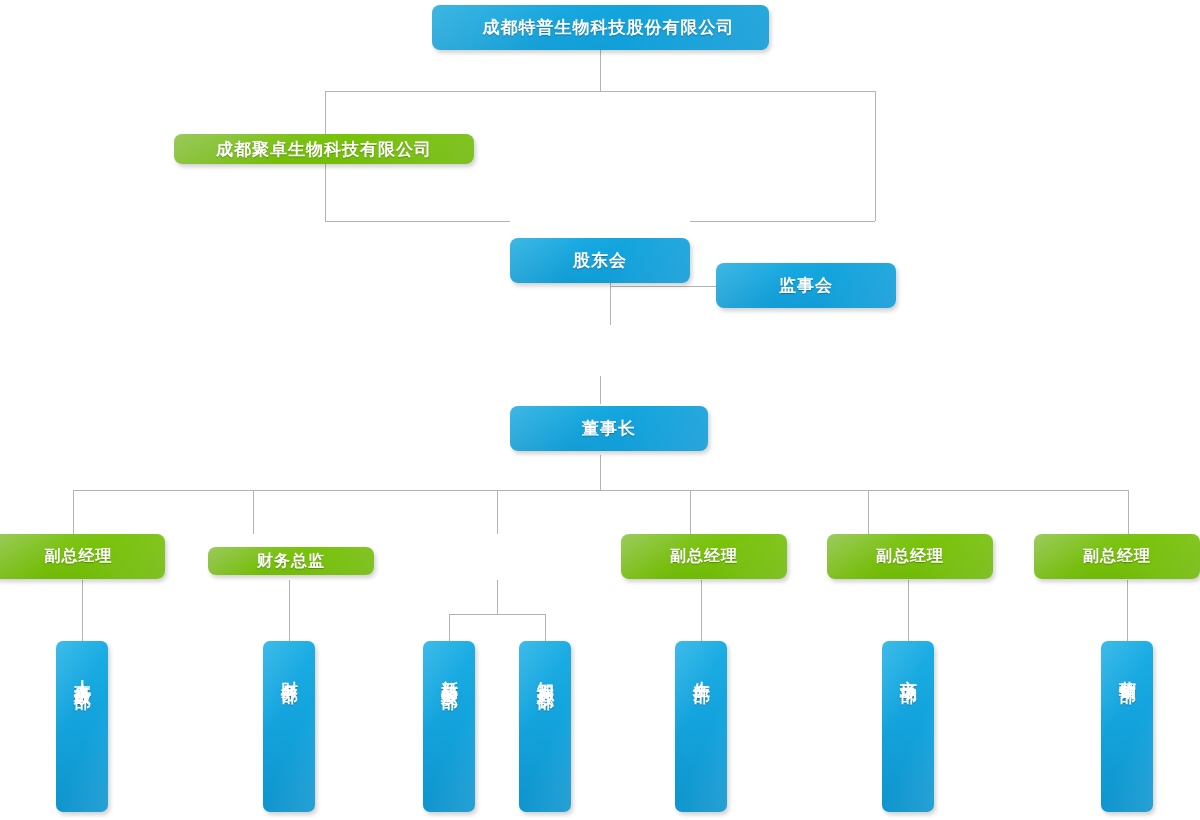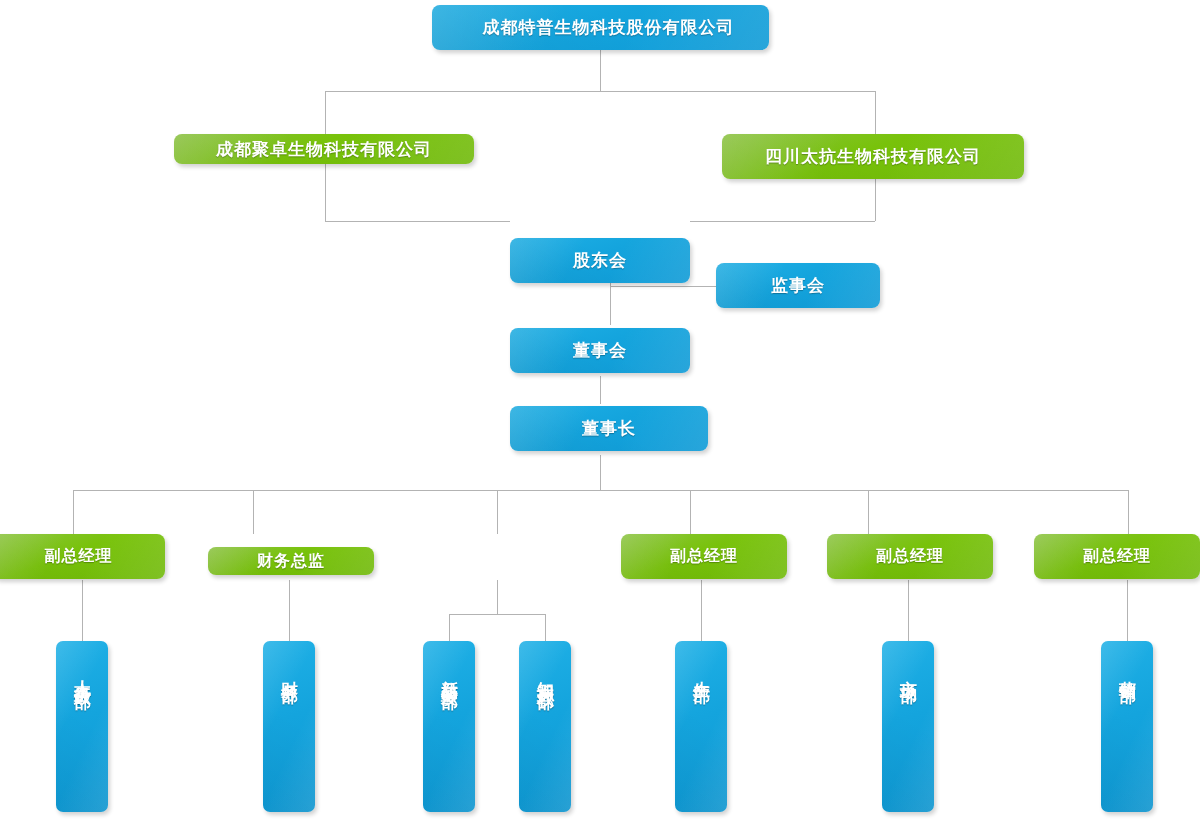--- a/index.html
+++ b/index.html
@@ -128,39 +128,31 @@
   <div class="node blue horiz" style="left:432px;top:5px;width:337px;height:45px;padding-left:16px;">
     <span class="facets"></span>
     <span class="lbl">成都特普生物科技股份有限公司</span>
   </div>
 
   <div class="node green horiz" style="left:174px;top:134px;width:300px;height:30px;">
     <span class="facets"></span>
     <span class="lbl">成都聚卓生物科技有限公司</span>
   </div>
 
-  <div class="node green horiz" style="left:722px;top:134px;width:302px;height:45px;">
-    <span class="facets"></span>
-    <span class="lbl">四川太抗生物科技有限公司</span>
-  </div>
 
   <div class="node blue horiz" style="left:510px;top:198px;width:180px;height:45px;margin-top:40px;">
     <span class="facets"></span>
     <span class="lbl">股东会</span>
   </div>
 
-  <div class="node blue horiz" style="left:716px;top:263px;width:164px;height:45px;">
+  <div class="node blue horiz" style="left:716px;top:263px;width:180px;height:45px;">
     <span class="facets"></span>
     <span class="lbl">监事会</span>
   </div>
 
-  <div class="node blue horiz" style="left:510px;top:328px;width:180px;height:45px;">
-    <span class="facets"></span>
-    <span class="lbl">董事会</span>
-  </div>
 
   <div class="node blue horiz" style="left:510px;top:406px;width:198px;height:45px;">
     <span class="facets"></span>
     <span class="lbl">董事长</span>
   </div>
 
   <div class="node green horiz small" style="left:-8px;top:534px;width:173px;height:45px;">
     <span class="facets"></span>
     <span class="lbl">副总经理</span>
   </div>

